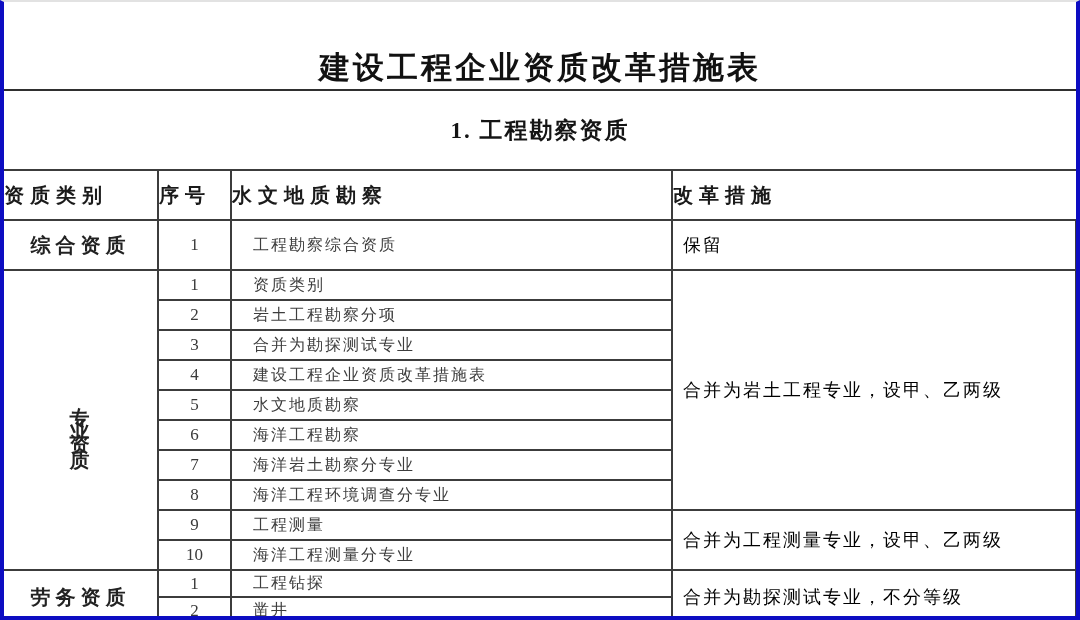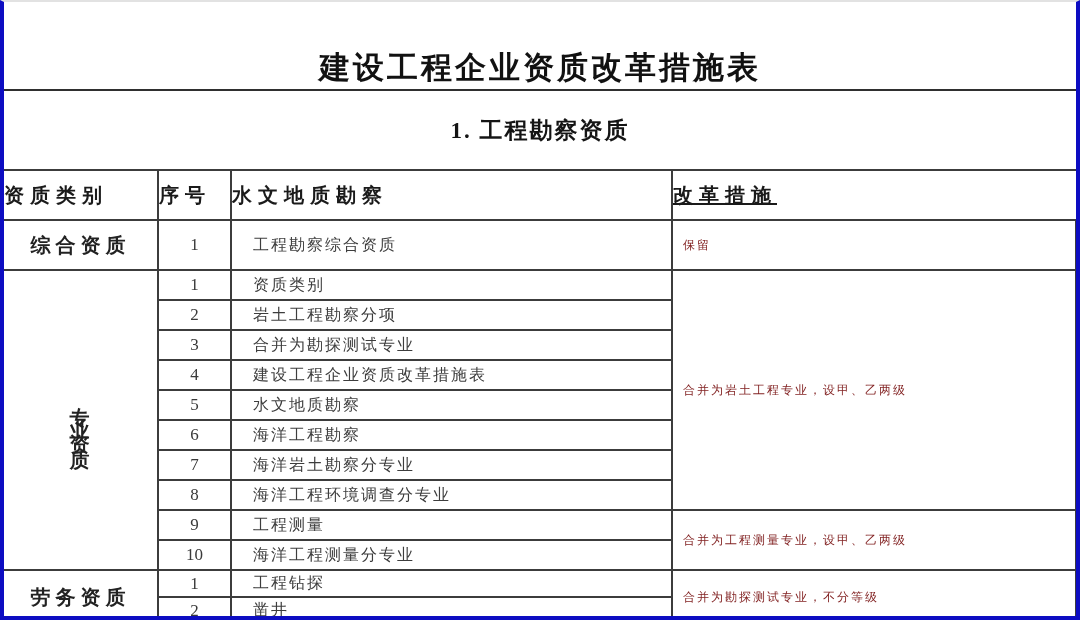--- a/index.html
+++ b/index.html
@@ -52,21 +52,21 @@
   }
   table.qual-table th,
   table.qual-table td {
     border: 2px solid #3c3c3c;
     overflow: hidden;
     white-space: nowrap;
   }
   
   table.qual-table tr th:first-child,
   table.qual-table tr td:first-child { border-left: none; }
-  table.qual-table tr th:last-child  { border-right: none; text-decoration: underline; }
+  table.qual-table tr th:last-child  { border-right: none; }
   td.measure-cell { border-right: none; }
   table.qual-table { border-bottom: none; }
 
   col.c-cat  { width: 154px; }
   col.c-no   { width: 73px; }
   col.c-type { width: 441px; }
   col.c-meas { width: 404px; }
 
   th.head-cell {
     height: 50px;
@@ -99,22 +99,22 @@
   }
   td.type-cell {
     font-size: 16px;
     color: #3d3d3d;
     letter-spacing: 2px;
     text-align: left;
     padding-left: 21px;
     vertical-align: middle;
   }
   td.measure-cell {
-    font-size: 12px;
-    color: #7f1d1d;
+    font-size: 18px;
+    color: #000000;
     letter-spacing: 2px;
     text-align: left;
     padding-left: 10px;
     vertical-align: middle;
   }
   tr.row-comprehensive td { height: 50px; }
   tr.row-pro td { height: 30px; }
   tr.row-labor td { height: 27px; }
 </style>
 </head>

